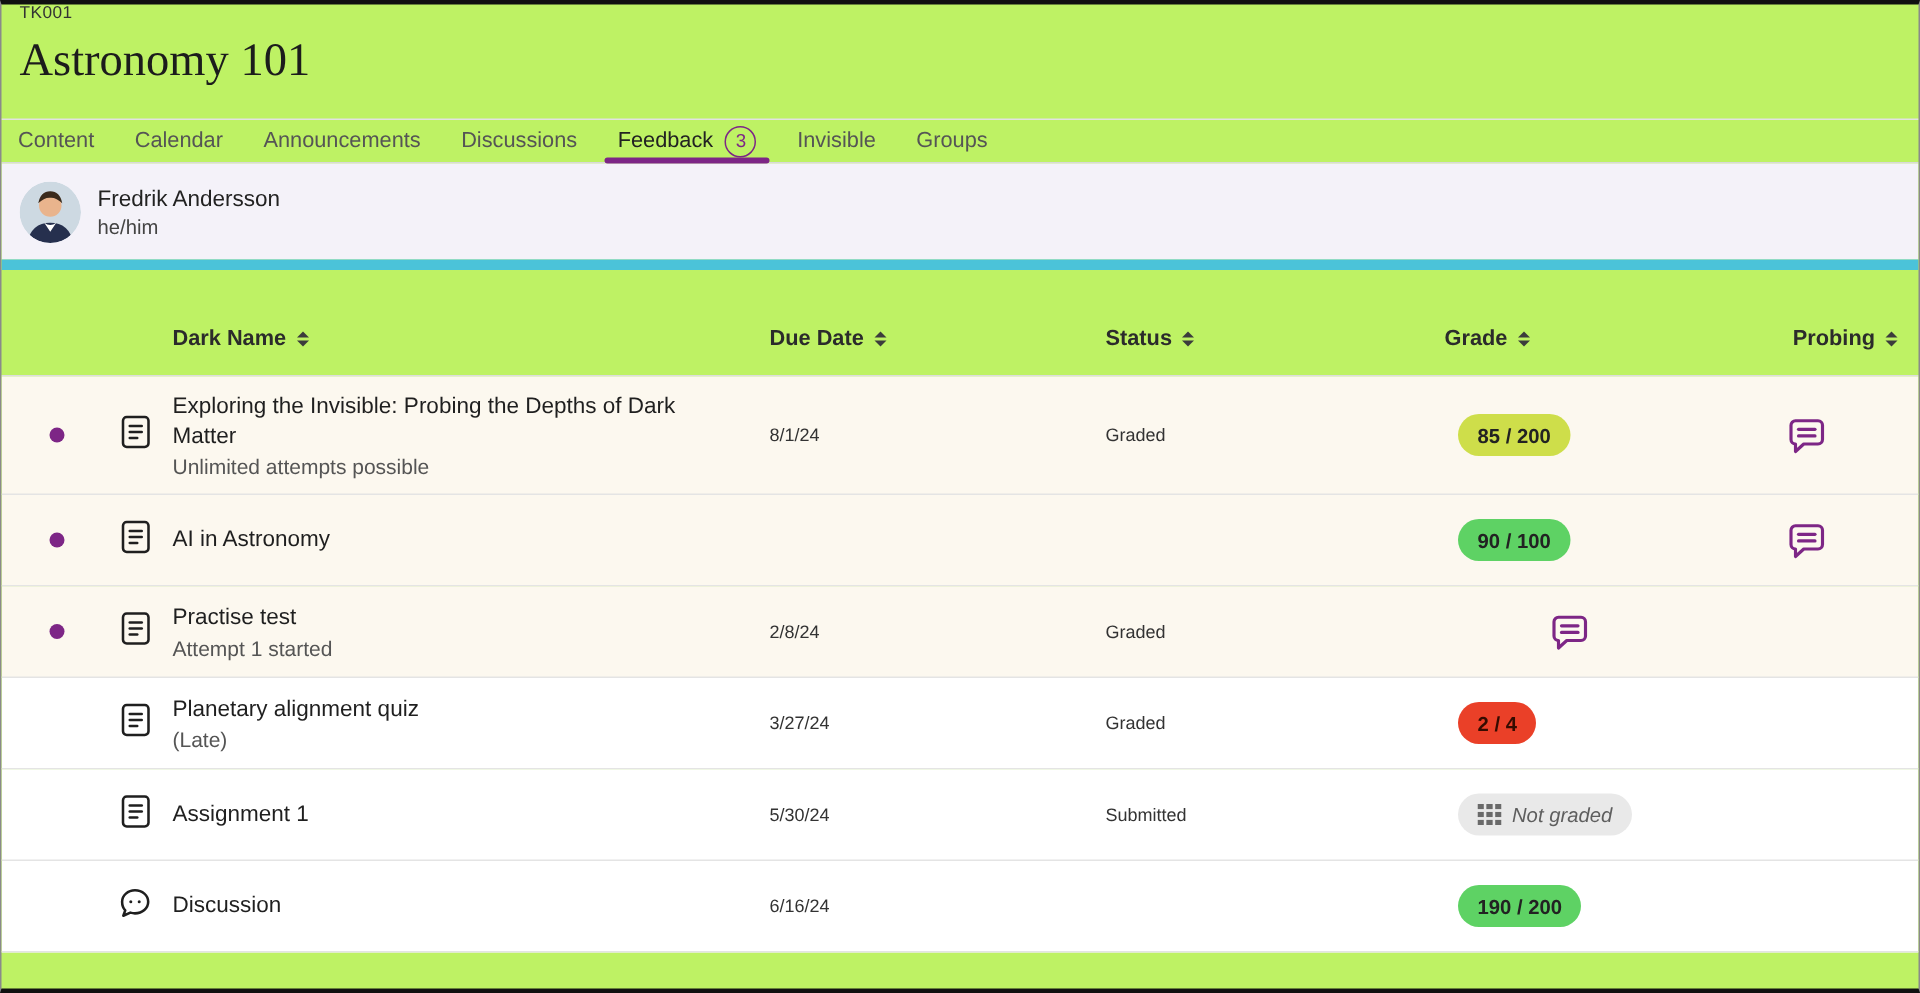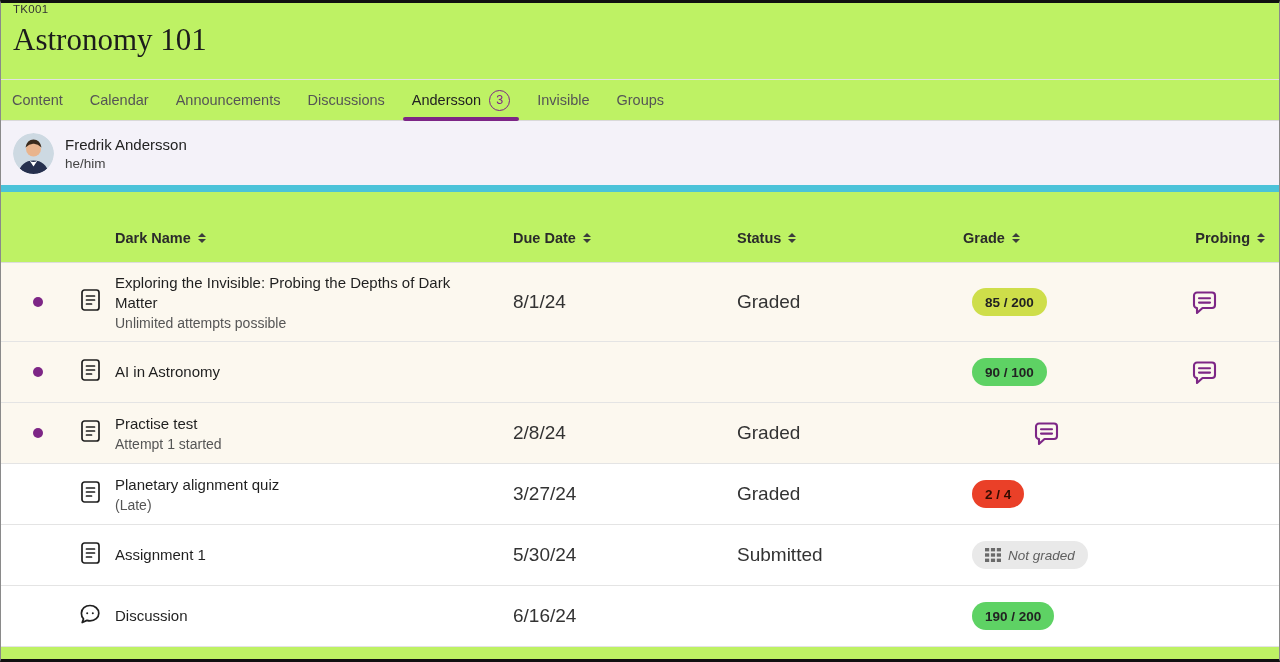--- a/index.html
+++ b/index.html
@@ -18,21 +18,21 @@
         border-top:3px solid #101010;border-bottom:3px solid #101010;
         border-left:1px solid #8a8a8a;border-right:1px solid #8a8a8a}
 
   
   .course-header{padding:0 12px;height:76px;overflow:hidden}
   .course-code{height:12px;overflow:hidden;display:flex;align-items:flex-end;
                font-size:11.5px;color:#333;letter-spacing:.3px}
   .course-title{font-family:"Liberation Serif",serif;font-weight:400;font-size:31px;color:#1c1c1c;margin-top:7px}
 
   
-  .tabs{display:flex;align-items:stretch;gap:27px;padding:0 11px;height:42px;
+  .tabs{display:flex;align-items:stretch;gap:27px;padding:0 11px;height:30px;
         border-top:1px solid #e2e2e2;border-bottom:1px solid #d9d9d9}
   .tab{position:relative;display:flex;align-items:center;gap:8px;font-size:14.5px;color:#555;cursor:pointer;white-space:nowrap}
   .tab.active{color:#222}
   .tab.active::after{content:"";position:absolute;left:-9px;right:-9px;bottom:-1px;height:4px;
         background:var(--accent-purple);border-radius:3px}
   .tab-badge{display:inline-flex;align-items:center;justify-content:center;width:21px;height:21px;
         border:1.5px solid var(--accent-purple);border-radius:50%;color:var(--accent-purple);font-size:12.5px}
 
   
   .student-bar{display:flex;align-items:center;gap:11px;height:64px;background:var(--student-bar-bg);padding:0 12px}
@@ -52,21 +52,21 @@
   .sort .down{border-top:4.5px solid #3c3c3c}
 
   .trow{min-height:61px;border-bottom:1px solid #e4e4e4;background:#fff}
   .trow.unread{background:var(--unread-row-bg)}
   .dot-cell{display:flex;justify-content:center;padding-left:10px}
   .dot{width:10px;height:10px;border-radius:50%;background:var(--accent-purple)}
   .icon-cell{display:flex;justify-content:center;color:#1f1f1f}
   .name-cell{padding:10px 24px 10px 0}
   .item-name{font-size:15px;color:#1f1f1f;line-height:1.3;cursor:pointer}
   .item-sub{font-size:14px;color:#555;margin-top:3px}
-  .due-cell,.status-cell{font-size:19px;color:#333}
+  .due-cell,.status-cell{font-size:12px;color:#333}
   .grade-cell{padding-left:9px}
   .pill{display:inline-flex;align-items:center;justify-content:center;min-height:28px;border-radius:15px;
         padding:4px 13px;font-size:13.5px;font-weight:bold;color:#222;cursor:pointer}
   .pill.yellow-green{background:var(--pill-yellow-green)}
   .pill.green{background:var(--pill-green)}
   .pill.red{background:var(--pill-red);color:#350b00}
   .pill.not-graded{background:var(--pill-gray);color:#5e5e5e;font-weight:normal;font-style:italic;gap:7px}
   .pill-icon{display:inline-flex;color:#6a6a6a}
   .feedback-cell{display:flex;justify-content:center;padding-right:26px}
   .fb-icon{color:var(--accent-purple);display:inline-flex;cursor:pointer}
@@ -88,21 +88,21 @@
     <div class="tab">
       <span class="tab-label">Calendar</span>
     </div>
     <div class="tab">
       <span class="tab-label">Announcements</span>
     </div>
     <div class="tab">
       <span class="tab-label">Discussions</span>
     </div>
     <div class="tab active">
-      <span class="tab-label">Andersson</span>
+      <span class="tab-label">Feedback</span>
       <span class="tab-badge">3</span>
     </div>
     <div class="tab">
       <span class="tab-label">Invisible</span>
     </div>
     <div class="tab">
       <span class="tab-label">Groups</span>
     </div>
   </nav>
 

